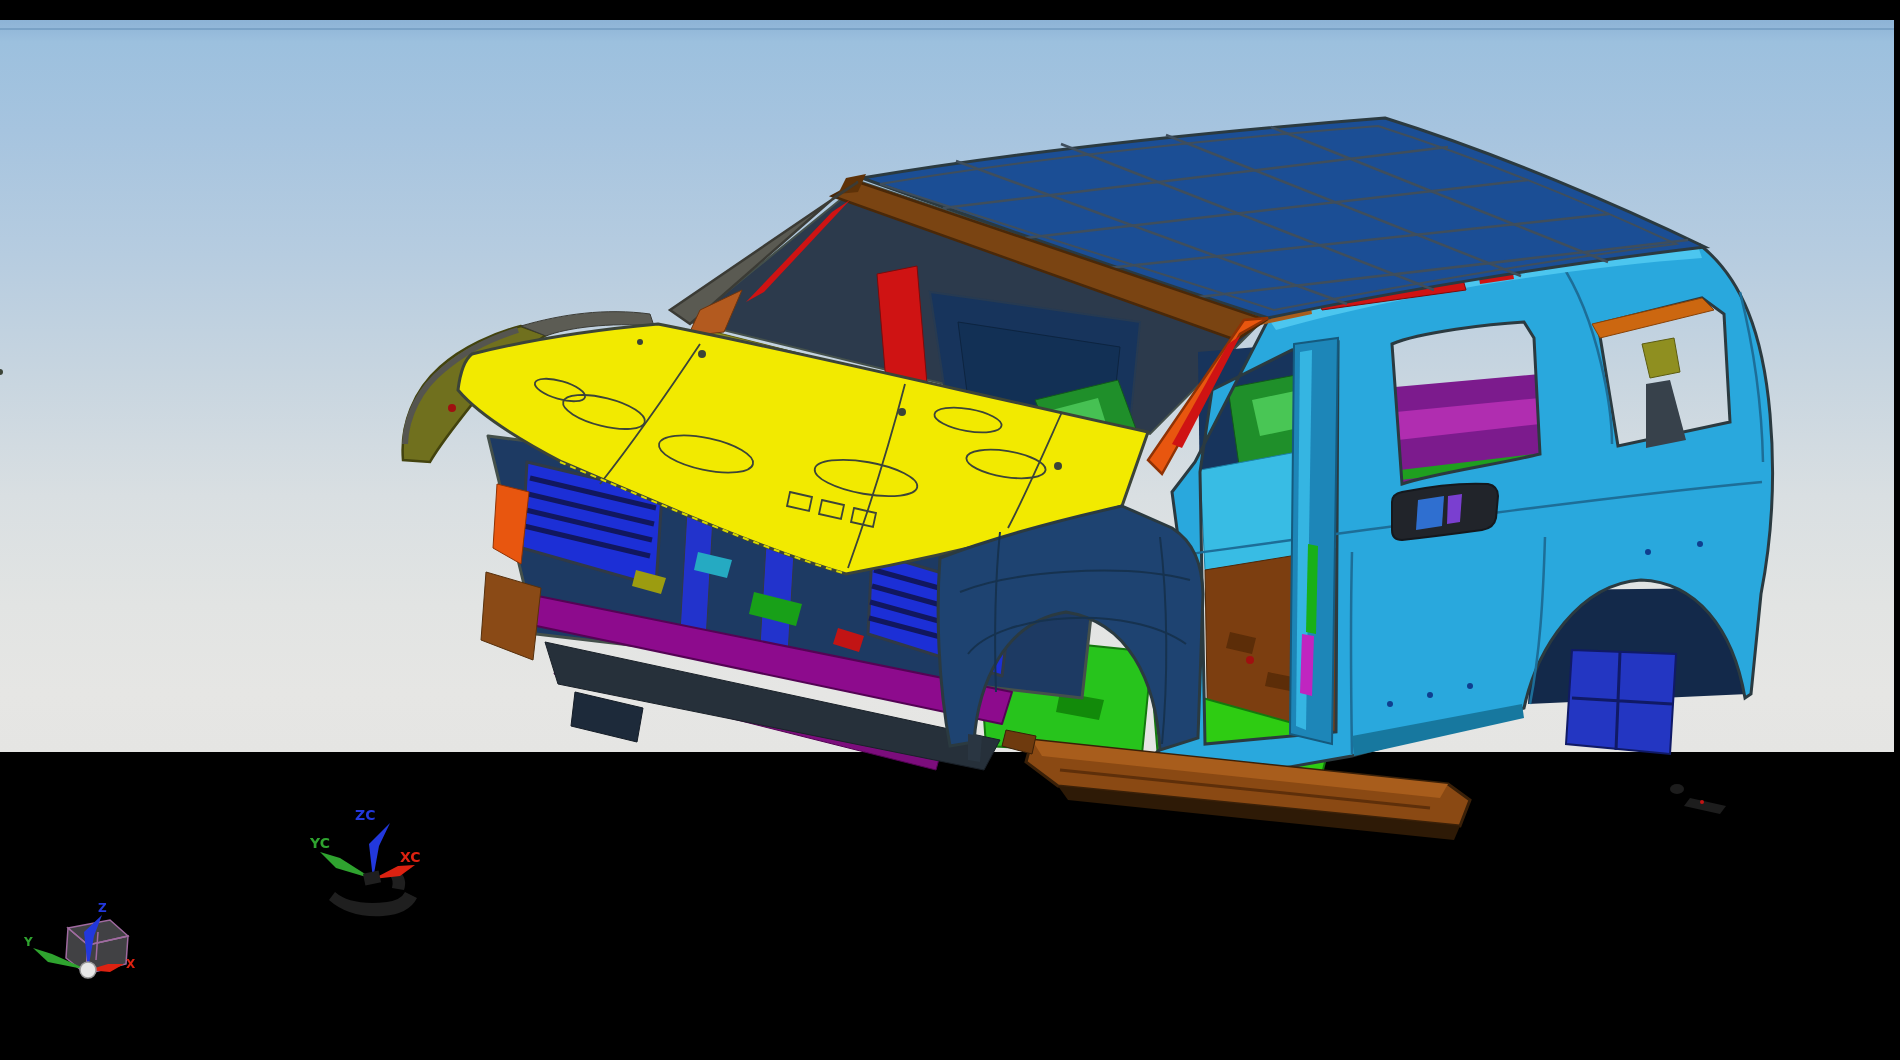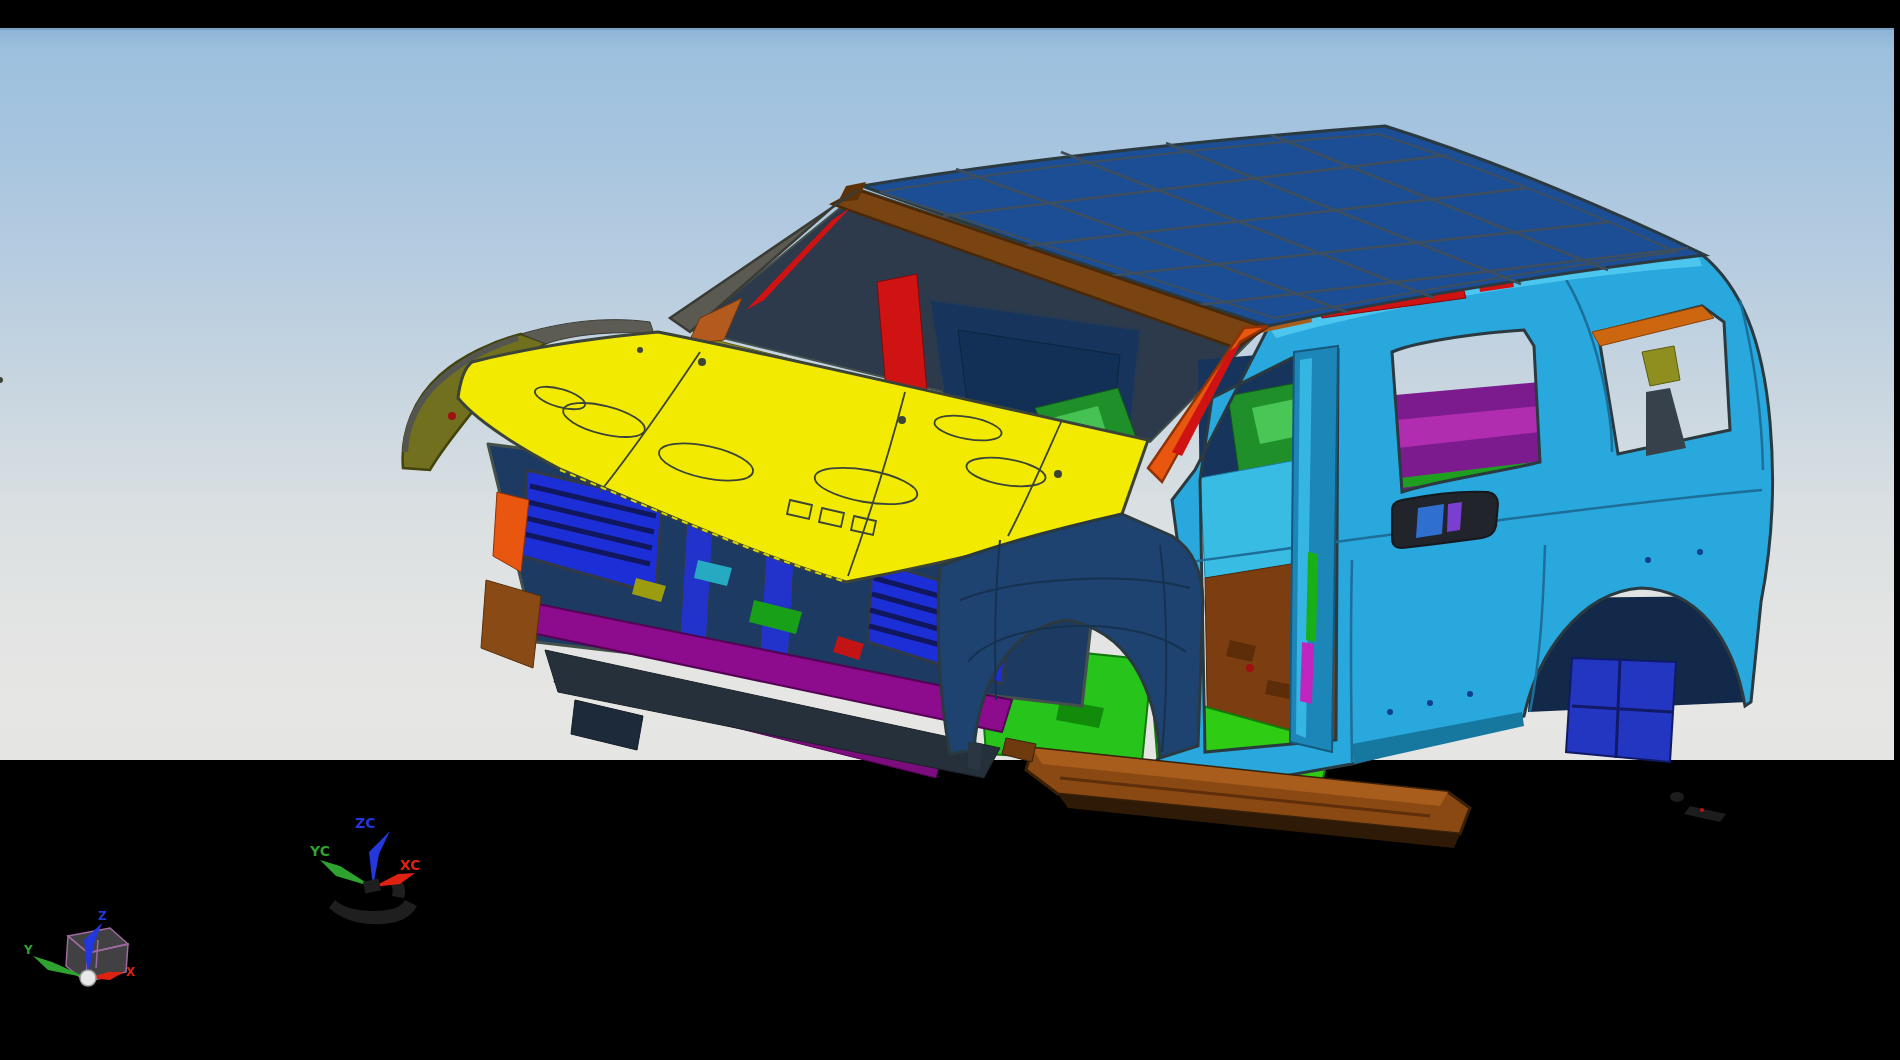--- a/index.html
+++ b/index.html
@@ -1,20 +1,20 @@
 <!DOCTYPE html>
 <html><head>
 <meta charset="utf-8">
 <style>
   html,body{margin:0;padding:0;background:#000;}
   body{width:1900px;height:1060px;overflow:hidden;position:relative;
        font-family:"Liberation Sans","DejaVu Sans",sans-serif;}
   #titlebar{position:absolute;left:0;top:0;width:1900px;height:28px;background:#000;}
   #rightbar{position:absolute;right:0;top:28px;width:6px;height:1032px;background:#000;z-index:40;}
-  #viewport{position:absolute;left:0;top:28px;width:1894px;height:732px;
+  #viewport{position:absolute;left:0;top:20px;width:1894px;height:732px;
             background:linear-gradient(180deg,#8db3d6 0%,#9cc0de 3%,#a6c4df 15%,
             #b6cce0 32%,#c9d6e0 50%,#d9dfe2 65%,#e2e4e3 80%,#e6e6e4 92%,#e5e5e3 100%);}
   #edgeline{position:absolute;left:0;top:28px;width:1894px;height:2px;background:#7aa2c6;z-index:5;}
   svg{position:absolute;left:0;top:0;}
   text.axis{font-family:"DejaVu Sans",sans-serif;font-weight:bold;}
 </style>
 </head>
 <body>
 
 <div id="titlebar"></div>

